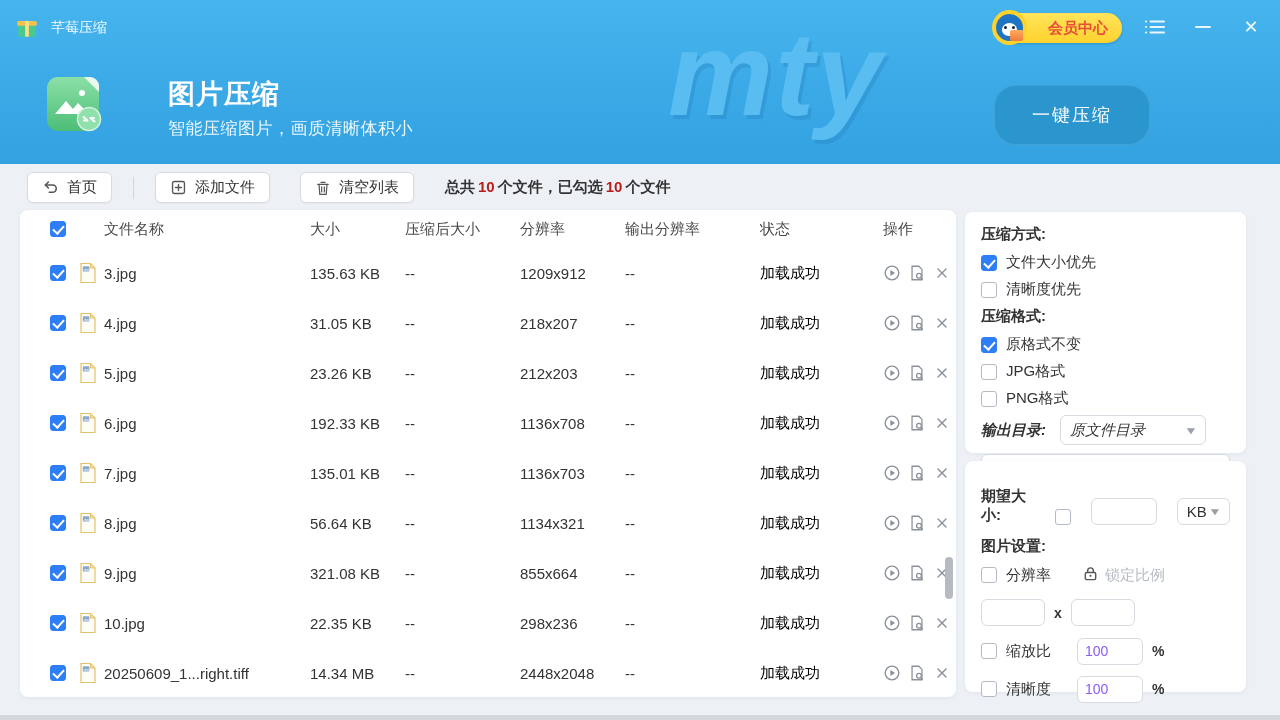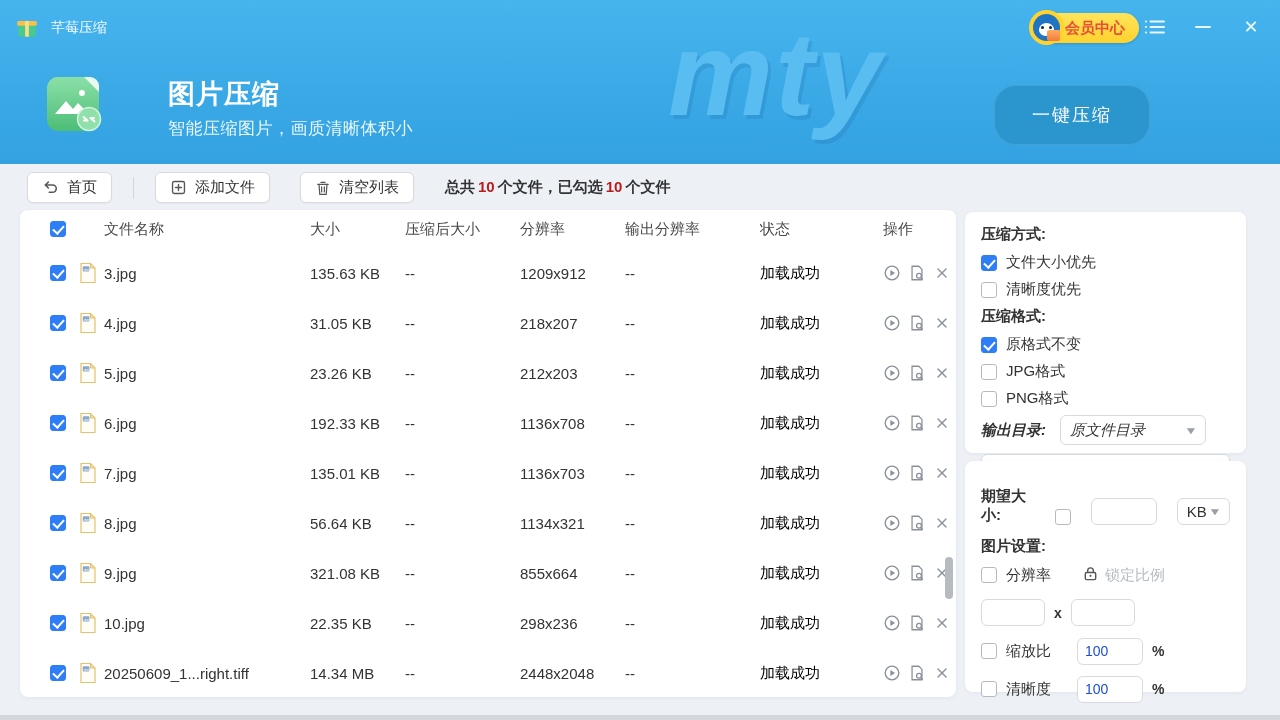--- a/index.html
+++ b/index.html
@@ -10,21 +10,21 @@
   
   .top-blue { position:absolute; left:0; top:0; width:1280px; height:164px;
     background:linear-gradient(180deg,#46b5ee 0%,#3aa9e6 55%,#34a2e1 100%); overflow:hidden; }
   .watermark { position:absolute; left:668px; top:6px; font-size:118px; font-weight:bold; font-style:italic;
     color:#59bdf1; text-shadow:3px 4px 0 rgba(28,96,160,.18); letter-spacing:2px; user-select:none; }
 
   .titlebar { position:absolute; left:0; top:0; width:1280px; height:56px; display:flex; align-items:center; }
   .app-logo { margin-left:15px; width:24px; height:24px; display:flex; }
   .app-title { margin-left:12px; color:#f2fafe; font-size:14px; }
 
-  .member-pill { position:absolute; right:141px; top:13px; height:30px; padding:0 14px 0 30px;
+  .member-pill { position:absolute; right:158px; top:13px; height:30px; padding:0 14px 0 50px;
     background:linear-gradient(180deg,#ffe45a,#ffd22e); border-radius:16px; display:flex; align-items:center;
     box-shadow:0 1px 3px rgba(0,60,110,.25); cursor:pointer; }
   .member-pill .txt { color:#e84f38; font-size:15px; font-weight:bold; }
   .member-avatar { position:absolute; left:-6px; top:-3px; width:35px; height:35px; border-radius:50%;
     background:#ffd22e; display:flex; align-items:center; justify-content:center; }
   .member-avatar .inner { width:27px; height:27px; border-radius:50%; background:#1f74c4; position:relative; }
   .member-avatar .face { position:absolute; left:6px; top:9px; width:15px; height:13px; border-radius:50% 50% 45% 45%; background:#fff; }
   .member-avatar .eye { position:absolute; width:3px; height:3px; border-radius:50%; background:#123; top:3px; }
   .member-gift { position:absolute; left:18px; top:20px; width:13px; height:11px; background:linear-gradient(180deg,#ffab5e,#f07c3a); border-radius:2px; }
 
@@ -84,21 +84,21 @@
   .outdir-dd { width:146px; margin-left:14px; }
   .path-box { margin-top:9px; position:relative; }
   .path-input { width:100%; height:30px; border:1px solid #d7dbe1; border-radius:6px; padding:0 32px 0 10px; font-size:14px; color:#333; background:#fff; }
   .folder-btn { position:absolute; right:8px; top:6px; width:19px; height:18px; cursor:pointer; color:#444; }
 
   .adv-head { display:flex; align-items:center; gap:10px; }
   .adv-title { font-size:15px; font-weight:bold; color:#333; }
   .q-circle { margin-left:auto; width:18px; height:18px; border-radius:50%; background:#2e9bef; color:#fff; font-size:12px;
     font-weight:bold; display:flex; align-items:center; justify-content:center; cursor:pointer; }
   .expect-row { display:flex; align-items:flex-end; gap:20px; margin-top:13px; }
-  .mini-input { height:27px; border:1px solid #d7dbe1; border-radius:6px; padding:0 7px; font-size:14px; color:#1d4ed8; background:#fff; }
+  .mini-input { height:27px; border:1px solid #d7dbe1; border-radius:6px; padding:0 7px; font-size:14px; color:#8b5cf6; background:#fff; }
   .w66 { width:66px; } .w64 { width:64px; }
   .unit-dd { width:60px; height:27px; }
   .imgset-label { margin-top:12px; }
   .res-row { display:flex; align-items:center; gap:9px; margin-top:2px; height:24px; }
   .lock-wrap { display:flex; align-items:center; gap:6px; margin-left:22px; color:#b6bbc3; font-size:15px; }
   .dims-row { display:flex; align-items:center; gap:9px; margin-top:12px; }
   .dim-x { font-size:14px; font-weight:bold; color:#333; }
   .pct-row { display:flex; align-items:center; gap:9px; margin-top:12px; height:26px; }
   .pct-row .lbl { font-size:15px; color:#333; width:62px; }
   .pct-sign { font-size:14px; font-weight:bold; color:#333; }

